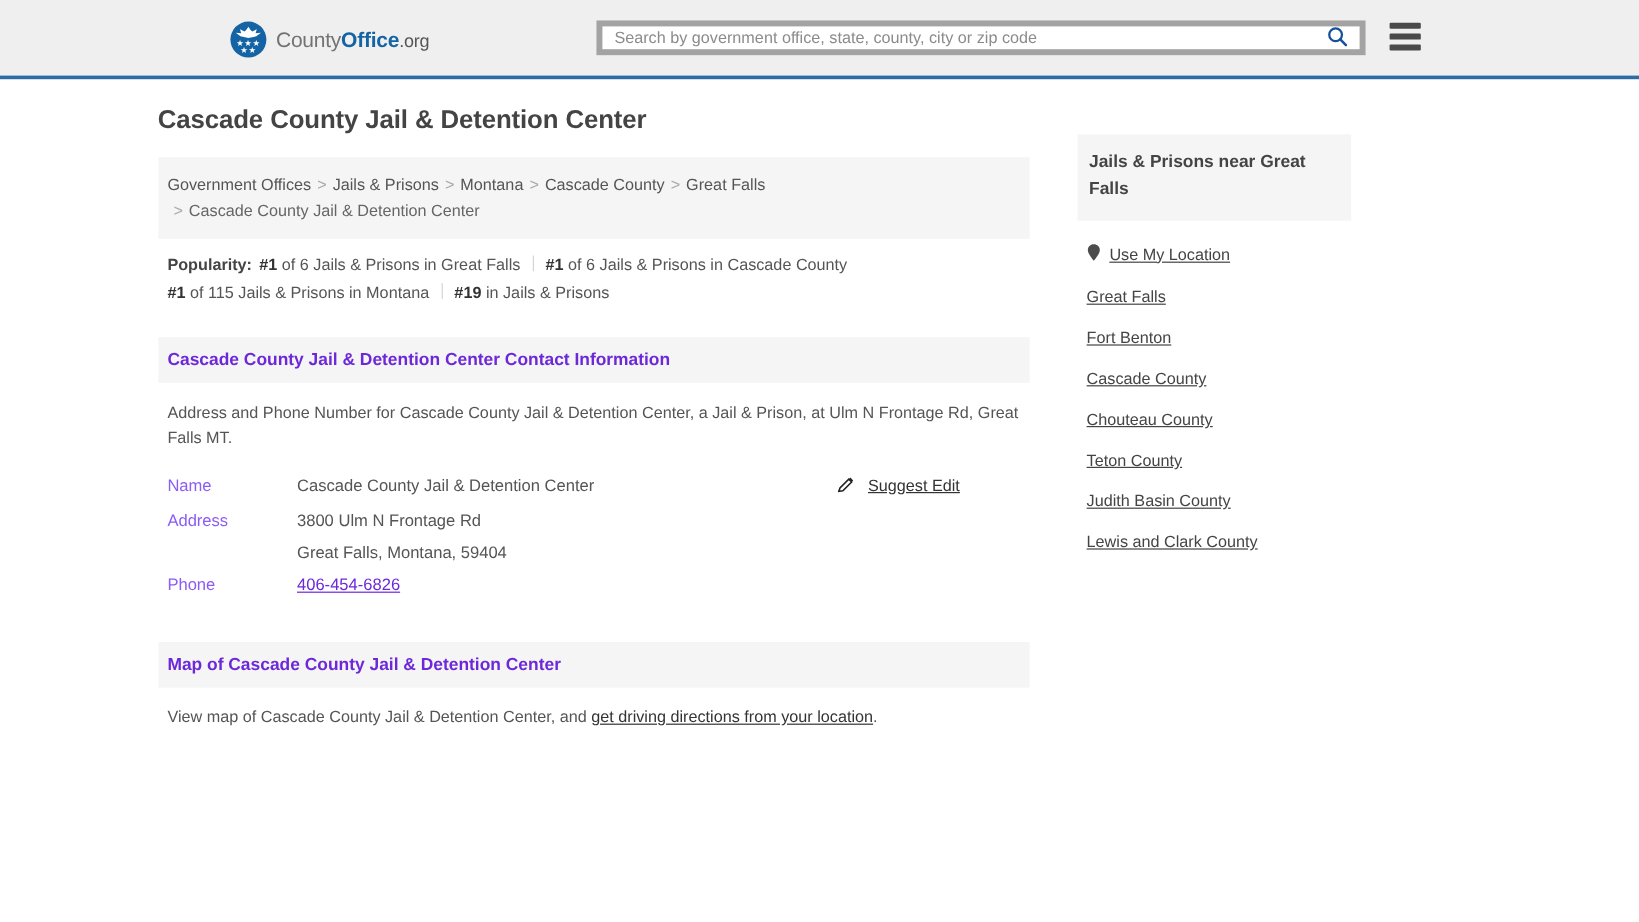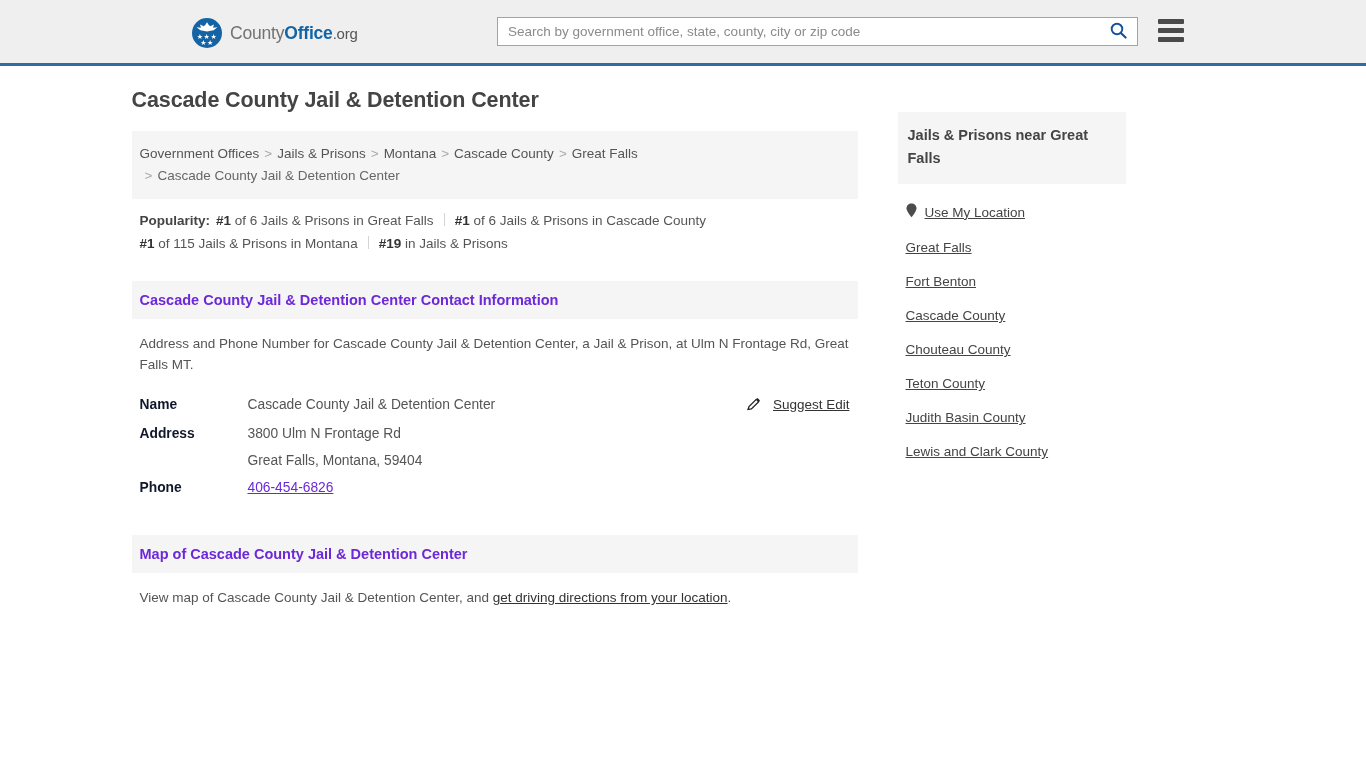--- a/index.html
+++ b/index.html
@@ -55,21 +55,21 @@
   }
   .logo-text .b1 { color: #737373; }
   .logo-text .b2 { color: #1464a5; font-weight: bold; }
   .logo-text .b3 { color: #555555; font-size: 15px; }
 
   .search-wrap {
     position: absolute;
     left: 497px; top: 17px;
     width: 641px; height: 29px;
     background: #ffffff;
-    border: 1px solid #a3a3a3;
+    border: 5px solid #a3a3a3;
     display: flex; align-items: center;
   }
   .search-input {
     flex: 1 1 auto;
     border: none; outline: none;
     background: transparent;
     font-family: "Liberation Sans", sans-serif;
     font-size: 13.5px;
     color: #333333;
     padding: 0 10px;
@@ -185,27 +185,27 @@
     margin-top: 6px;
   }
   .detail-table td {
     padding: 6px 8px;
     font-size: 13.8px;
     color: #555555;
     vertical-align: top;
   }
   .detail-table td.lbl {
     width: 108px;
-    font-weight: bold;
-    color: #0f172a;
+    font-weight: normal;
+    color: #8b5cf6;
   }
   .detail-table td.val { color: #555555; }
   .detail-table td.act {
     width: 160px;
-    text-align: right;
+    text-align: left;
     white-space: nowrap;
     padding-left: 0;
   }
   .detail-table td.val a {
     color: #6d28d9;
     text-decoration: underline;
   }
   .suggest-link {
     color: #333333;
     text-decoration: underline;

